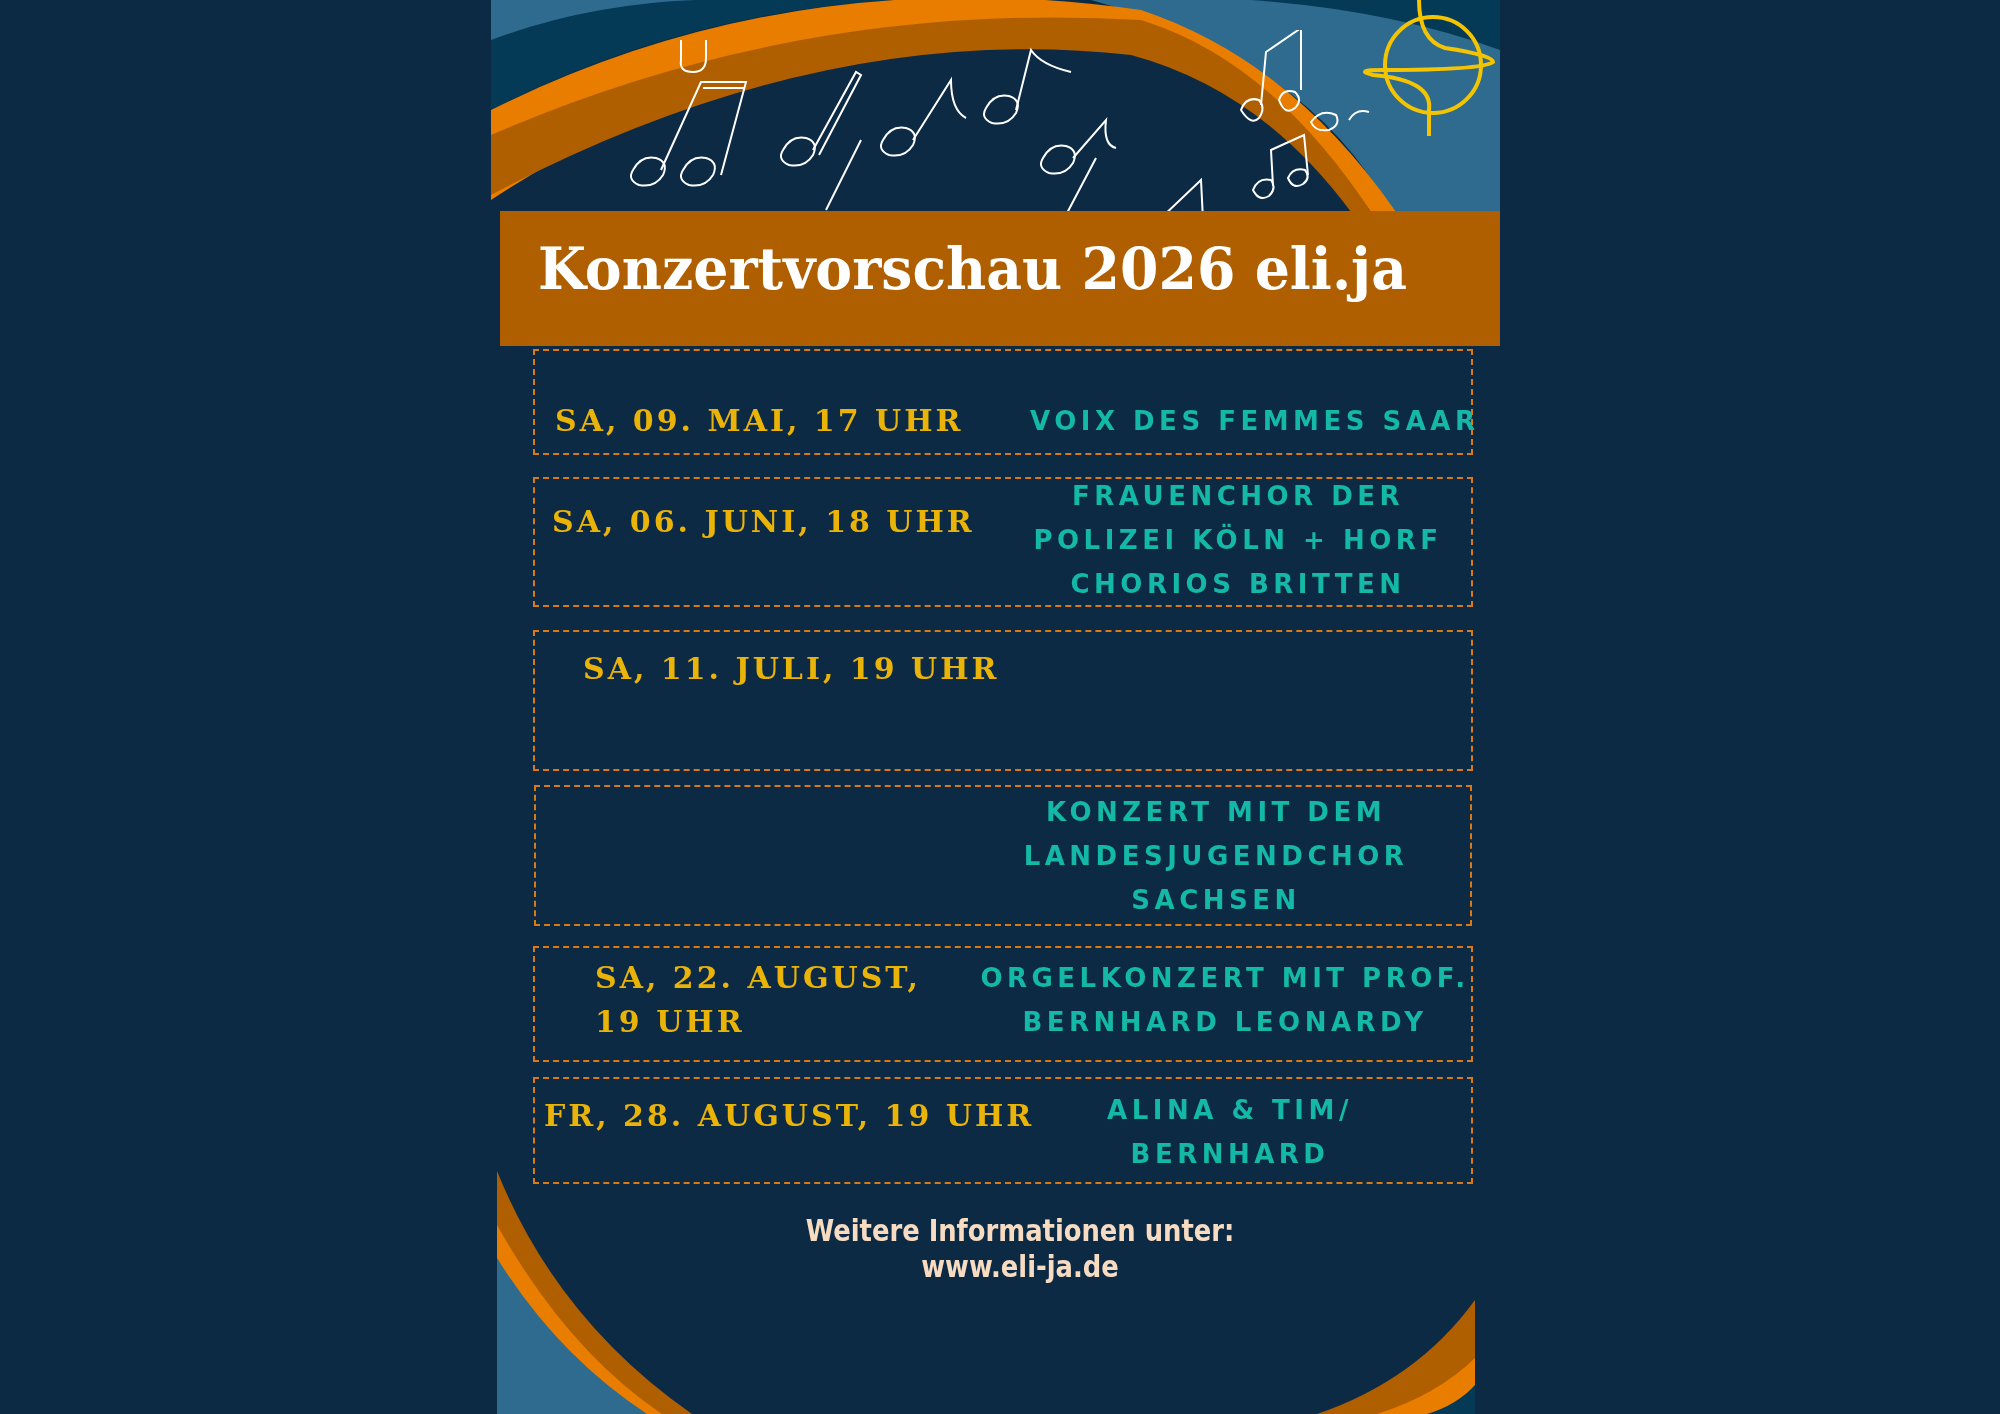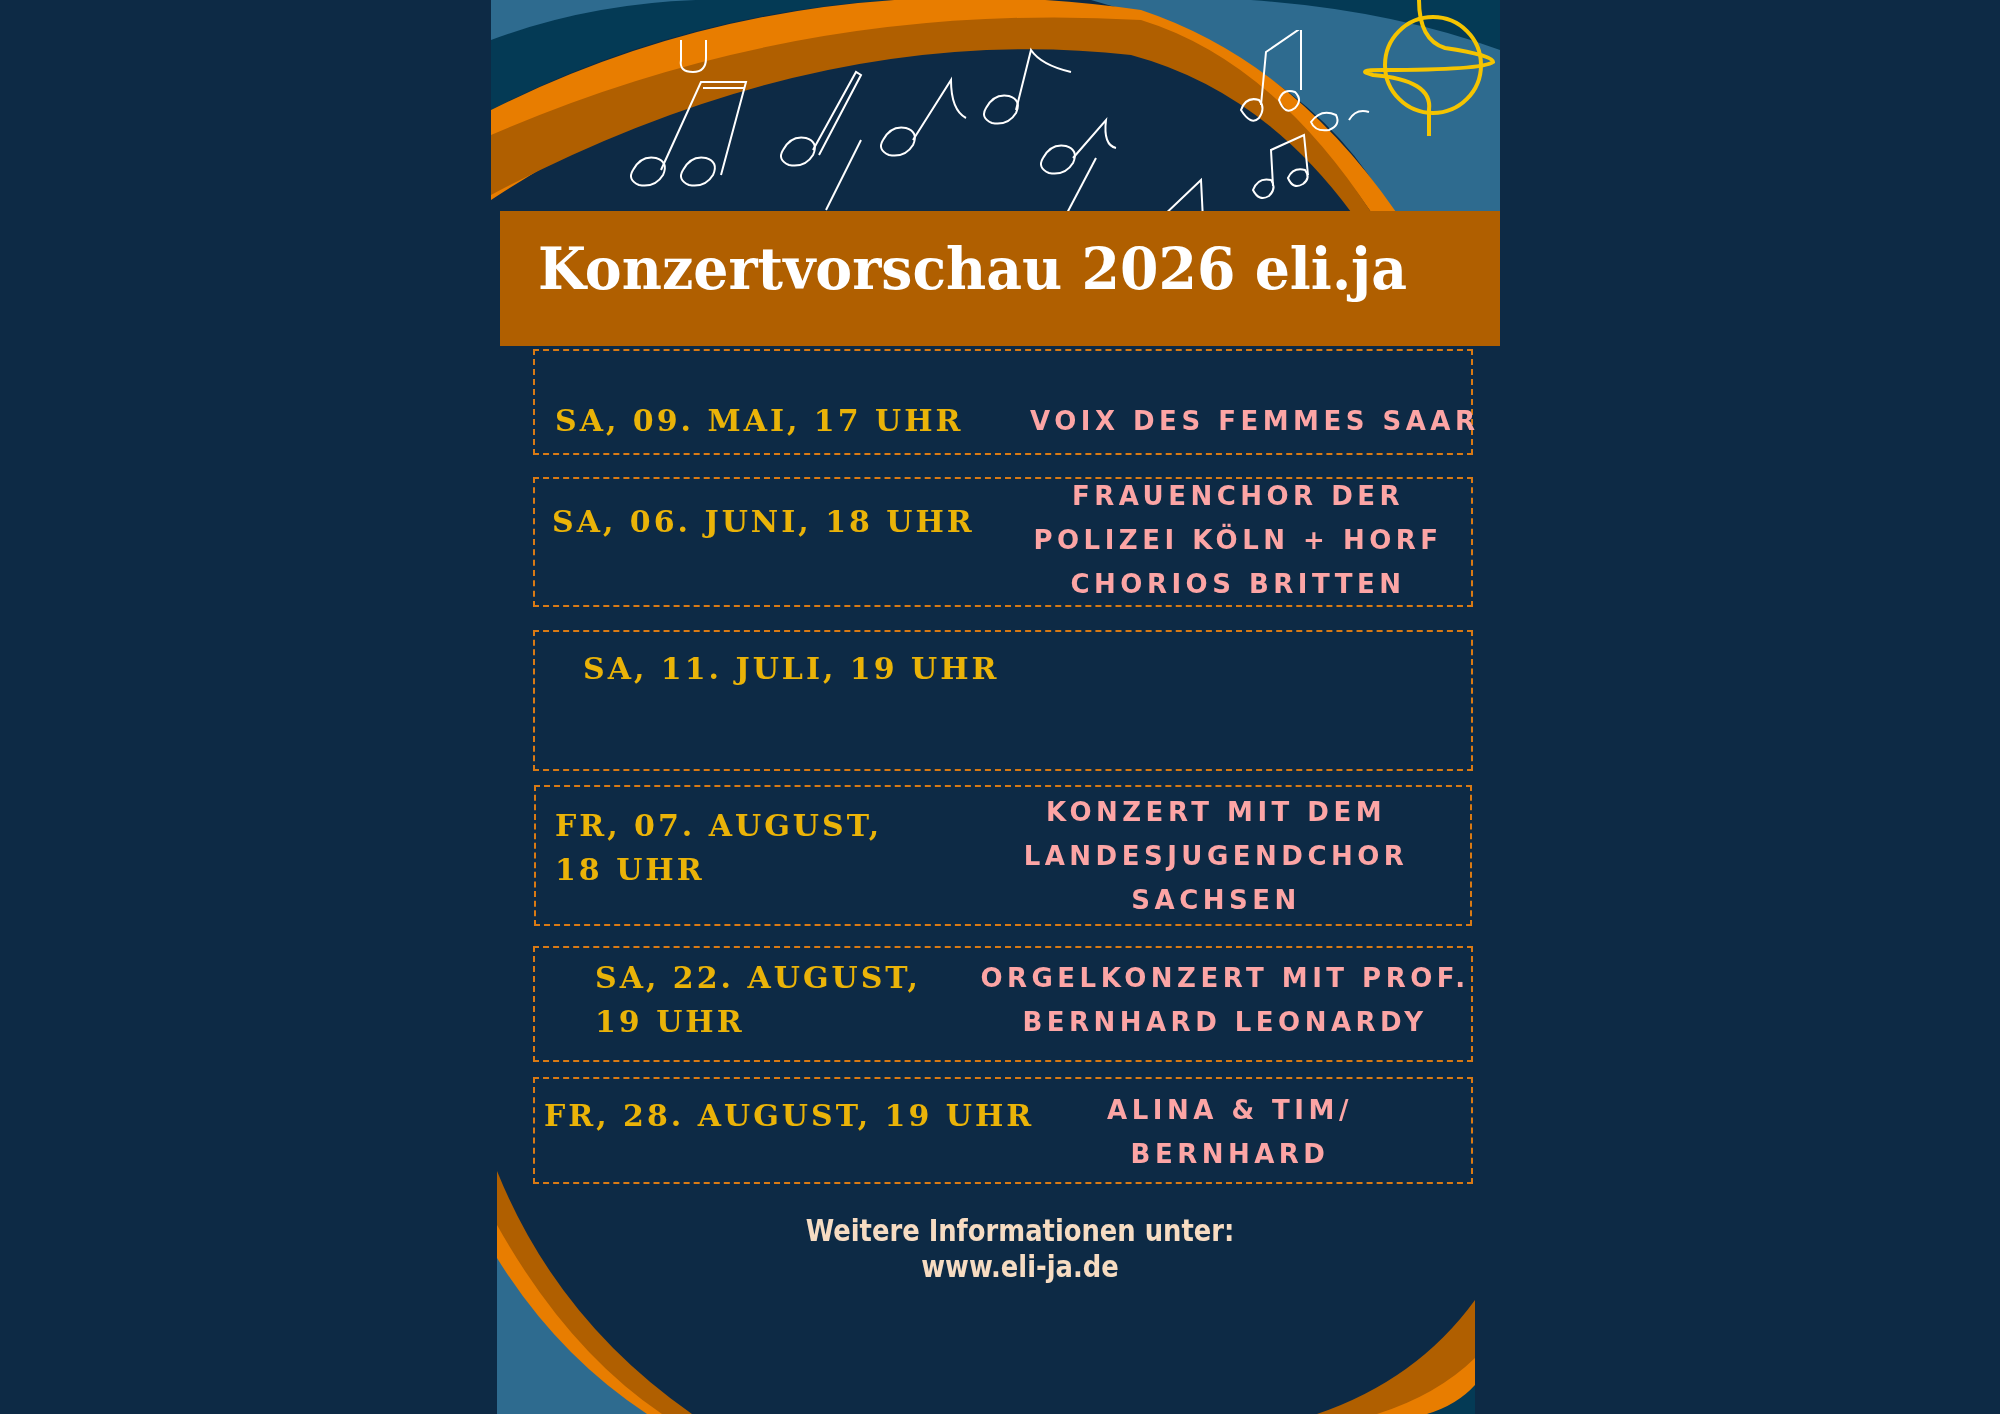--- a/index.html
+++ b/index.html
@@ -4,21 +4,21 @@
 <style>
   html, body { margin:0; padding:0; }
   body { width:2000px; height:1414px; background:#0d2a45; position:relative; overflow:hidden; font-family:"DejaVu Serif", serif; }
   .abs { position:absolute; }
   #poster-top { left:491px; top:0; width:1009px; height:360px; overflow:hidden; }
   #poster-bottom { left:497px; top:1150px; width:978px; height:264px; overflow:hidden; }
   #banner { left:500px; top:211px; width:1000px; height:135px; background:#b05f00; }
   #banner-title { left:538px; top:240px; font-family:"DejaVu Serif", serif; font-weight:bold; font-size:57px; color:#ffffff; letter-spacing:0px; white-space:nowrap; line-height:1; transform:scaleX(0.97); transform-origin:left top; }
   .box { position:absolute; left:533px; width:940px; border:2px dashed #d97a14; box-sizing:border-box; }
   .date { position:absolute; font-family:"DejaVu Serif", serif; font-weight:bold; font-size:30px; color:#eab308; letter-spacing:3px; line-height:44px; white-space:nowrap; }
-  .perf { position:absolute; font-family:"DejaVu Sans", sans-serif; font-weight:bold; font-size:26px; color:#fca5a5; letter-spacing:4.5px; line-height:44px; text-align:center; white-space:nowrap; }
+  .perf { position:absolute; font-family:"DejaVu Sans", sans-serif; font-weight:bold; font-size:26px; color:#14b8a6; letter-spacing:4.5px; line-height:44px; text-align:center; white-space:nowrap; }
   #footer { left:600px; width:840px; top:1213px; text-align:center; color:#f7dcc2; font-family:"DejaVu Sans", sans-serif; font-weight:bold; font-size:30px; line-height:36px; }
   #footer div { transform:scaleX(0.86); }
 </style>
 </head>
 <body>
 
 <div id="poster-top" class="abs">
   <svg width="1009" height="360" viewBox="0 0 1009 360">
     <rect x="0" y="0" width="1009" height="360" fill="#0d2a45"></rect>
 
@@ -98,24 +98,20 @@
   </div>
 </div>
 
 <div class="box" style="top:630px;height:141px;">
   <div class="date" style="left:17px;top:15px;margin-left:31px;">
       <div>SA, 11. JULI, 19 UHR</div>
     </div>
 </div>
 
 <div class="box" style="top:785px;height:141px;left:534px;width:938px;">
-  <div class="date" style="left:19px;top:17px;">
-    <div>FR, 07. AUGUST,</div>
-    <div>18 UHR</div>
-  </div>
   <div class="perf" style="left:455px;width:450px;top:3px;">
     <div>KONZERT MIT DEM</div>
     <div>LANDESJUGENDCHOR</div>
     <div>SACHSEN</div>
   </div>
 </div>
 
 <div class="box" style="top:946px;height:116px;">
   <div class="date" style="left:31px;top:8px;margin-left:29px;">
     <div>SA, 22. AUGUST,</div>

